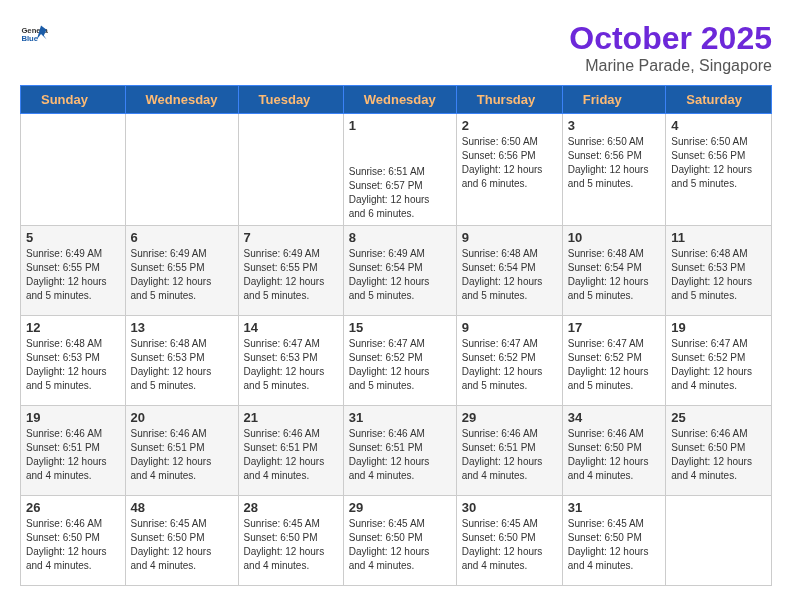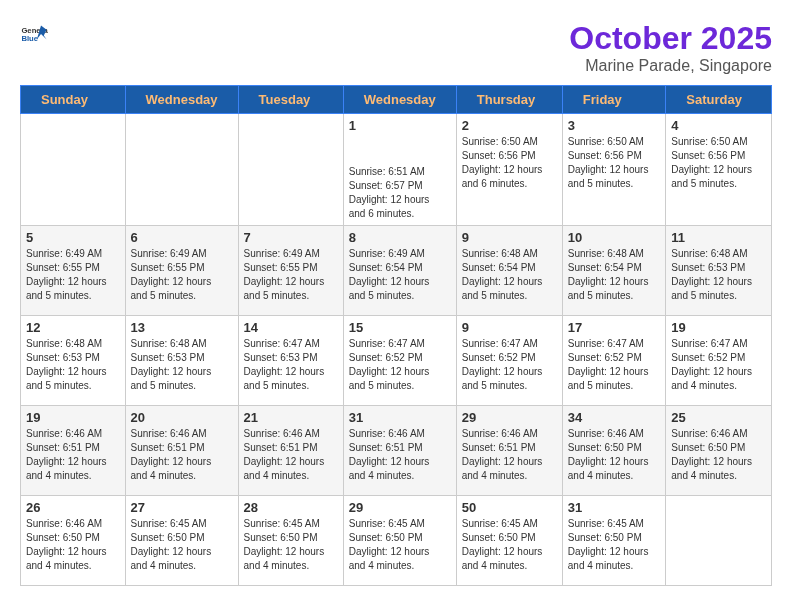--- a/index.html
+++ b/index.html
@@ -297,42 +297,42 @@
       </tr>
       <tr>
         <td>
           <span class="day-num">26</span>
           <div class="day-info" style="white-space: pre-line;">Sunrise: 6:46 AM
 Sunset: 6:50 PM
 Daylight: 12 hours
 and 4 minutes.</div>
         </td>
         <td>
-          <span class="day-num">27</span>
+          <span class="day-num">48</span>
           <div class="day-info" style="white-space: pre-line;">Sunrise: 6:45 AM
 Sunset: 6:50 PM
 Daylight: 12 hours
 and 4 minutes.</div>
         </td>
         <td>
           <span class="day-num">28</span>
           <div class="day-info" style="white-space: pre-line;">Sunrise: 6:45 AM
 Sunset: 6:50 PM
 Daylight: 12 hours
 and 4 minutes.</div>
         </td>
         <td>
           <span class="day-num">29</span>
           <div class="day-info" style="white-space: pre-line;">Sunrise: 6:45 AM
 Sunset: 6:50 PM
 Daylight: 12 hours
 and 4 minutes.</div>
         </td>
         <td>
-          <span class="day-num">50</span>
+          <span class="day-num">30</span>
           <div class="day-info" style="white-space: pre-line;">Sunrise: 6:45 AM
 Sunset: 6:50 PM
 Daylight: 12 hours
 and 4 minutes.</div>
         </td>
         <td>
           <span class="day-num">31</span>
           <div class="day-info" style="white-space: pre-line;">Sunrise: 6:45 AM
 Sunset: 6:50 PM
 Daylight: 12 hours

